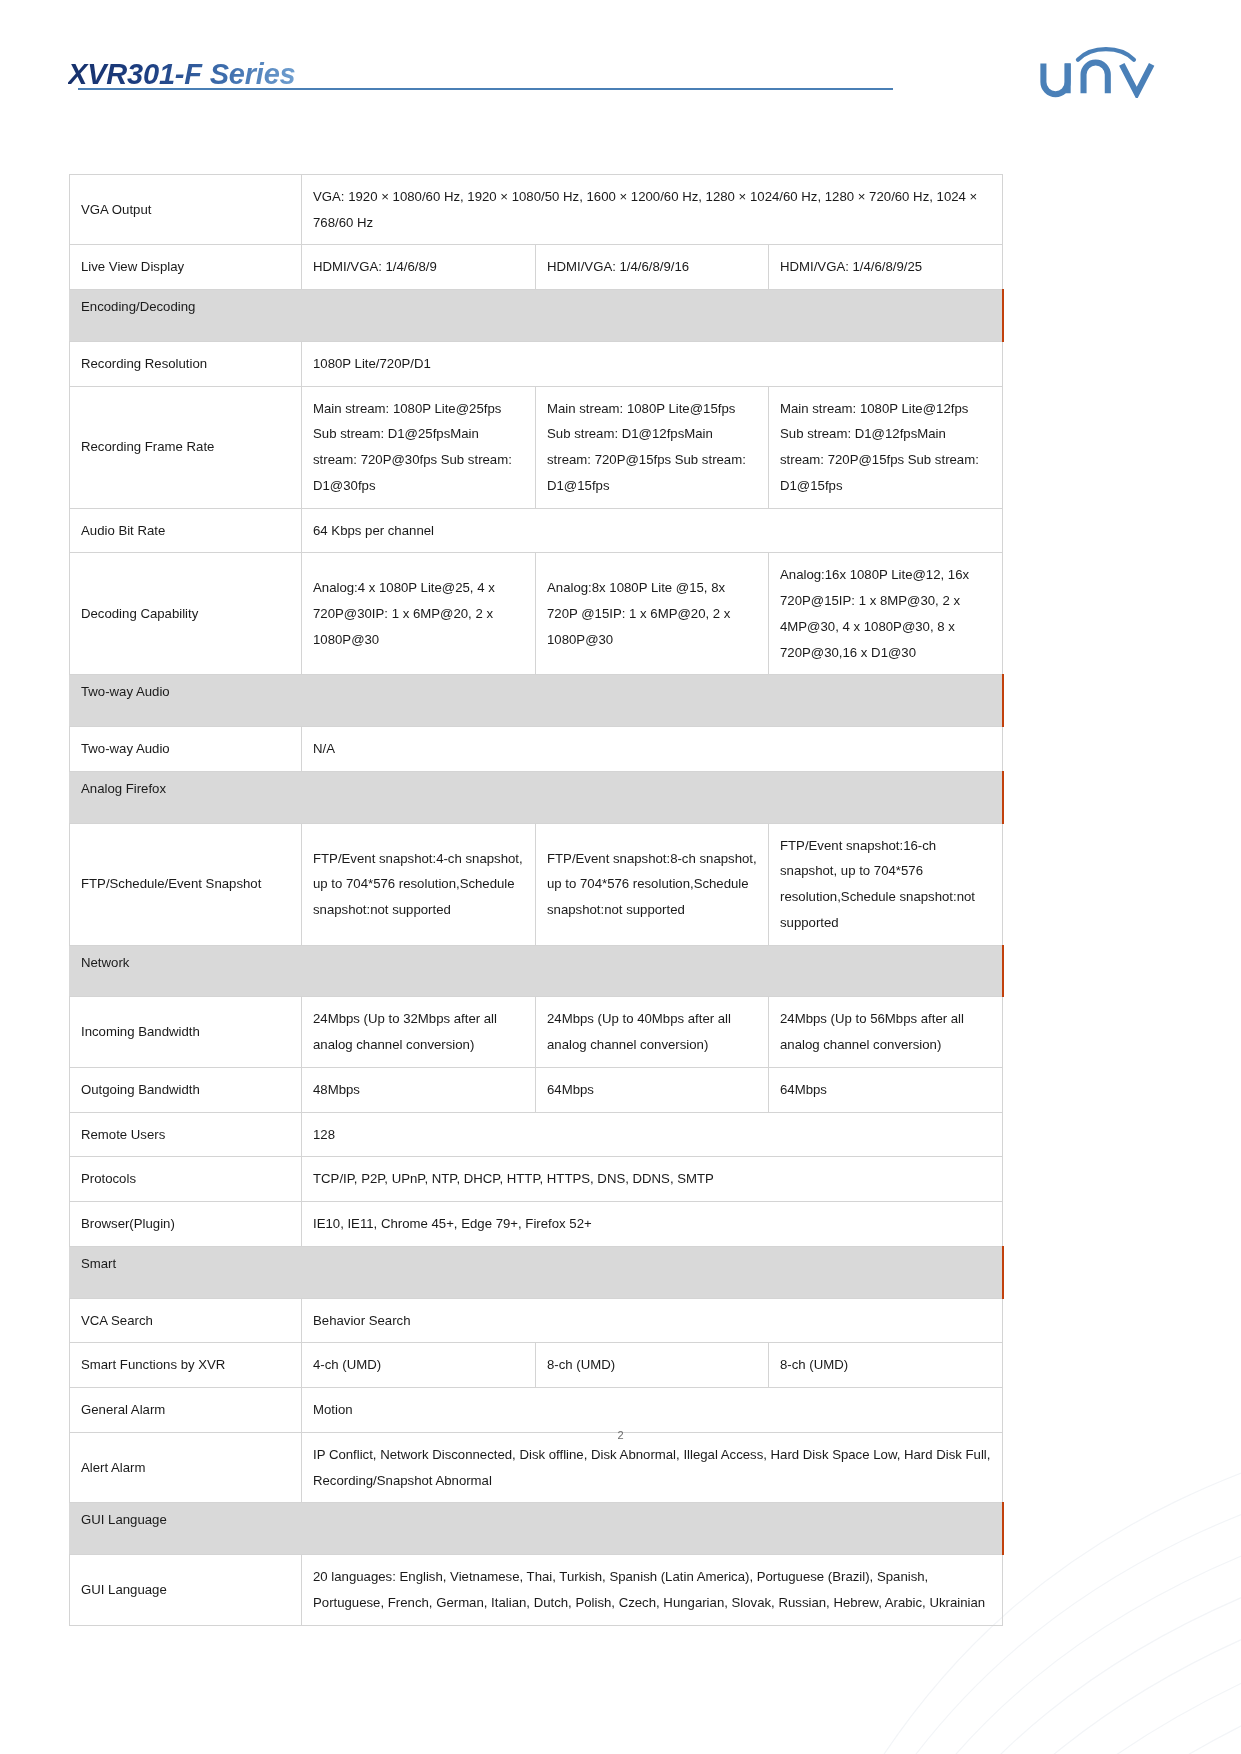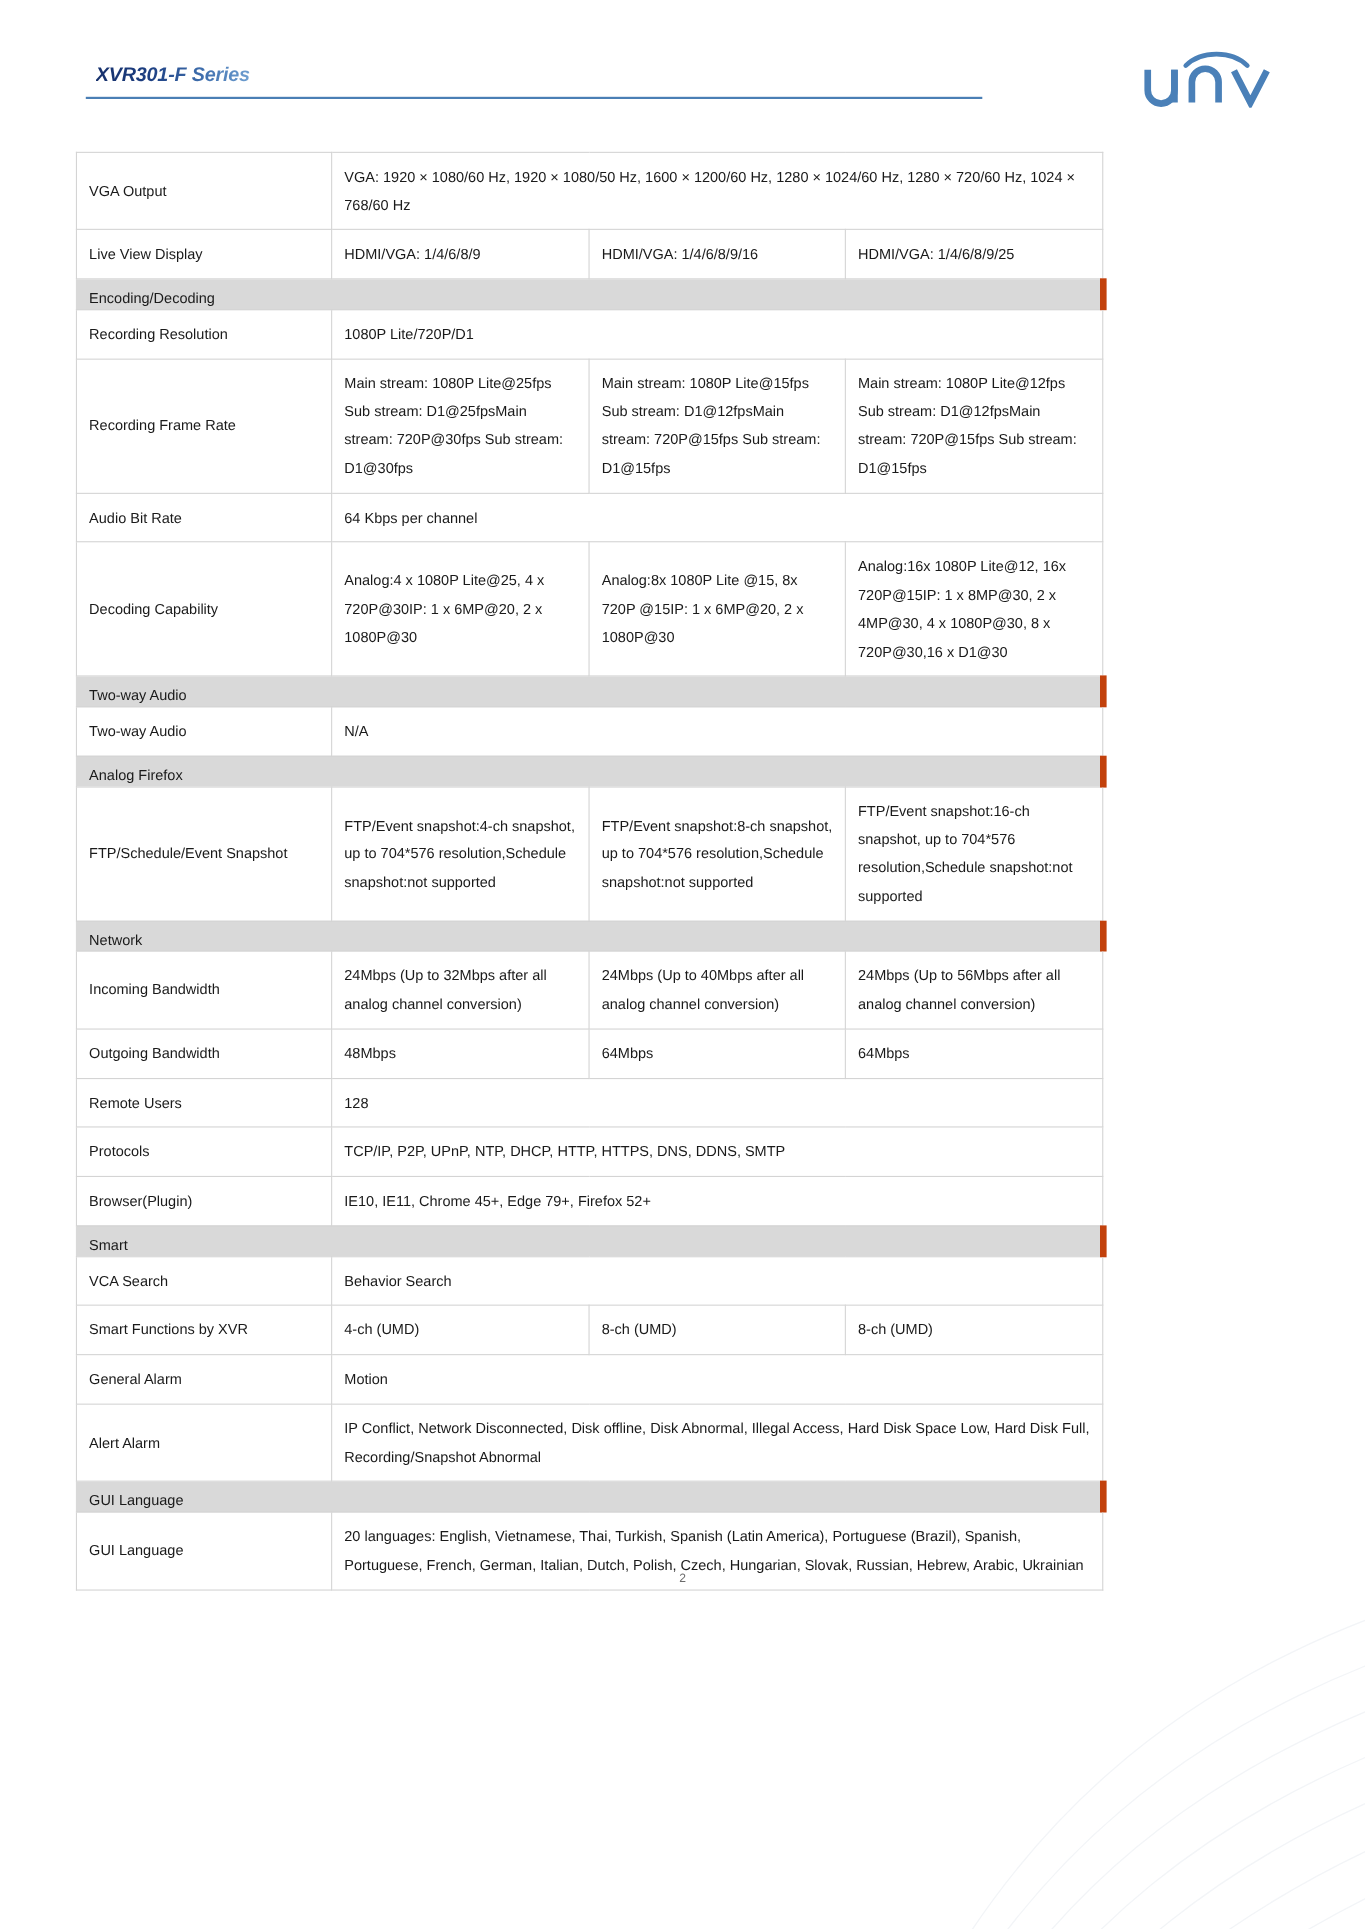--- a/index.html
+++ b/index.html
@@ -38,23 +38,23 @@
   }
 
   
   .header {
     position: relative;
     height: 108px;
     box-sizing: border-box;
   }
   .header-title {
     position: absolute;
-    left: 87px;
+    left: 68px;
     top: 58px;
-    font-size: 18px;
+    font-size: 29px;
     font-weight: bold;
     font-style: italic;
     letter-spacing: -0.2px;
     background: linear-gradient(90deg, #16306b 0%, #1d3f82 35%, #3f6fae 70%, #6f9fd0 100%);
     -webkit-background-clip: text;
     background-clip: text;
     color: transparent;
     white-space: nowrap;
   }
   .header-rule {
@@ -78,41 +78,42 @@
     position: absolute;
     left: 69px;
     top: 138px;
     width: 933px;
   }
   table.spec {
     border-collapse: collapse;
     width: 933px;
     table-layout: fixed;
     font-size: 13.2px;
+    margin-top: 36px;
   }
   table.spec td {
     border: 1px solid #d4d4d4;
     padding: 9px 11px;
     vertical-align: middle;
     line-height: 1.95;
     color: #1a1a1a;
     word-wrap: break-word;
   }
   td.label {
     width: 232px;
     min-width: 232px;
   }
   td.val  { }
   tr.section td {
     background: #d9d9d9;
     padding-top: 7px;
-    padding-bottom: 0;
+    padding-bottom: 24px;
     line-height: 1.5;
     border-left: 1px solid #d9d9d9;
-    border-right: 6px solid #c2410c;
+    border-right: 2px solid #c2410c;
   }
   .c1 { width: 232px; }
   .c2 { width: 234px; }
   .c3 { width: 233px; }
   .c4 { width: 234px; }
 
   
   .footer-page {
     position: absolute;
     left: 0;

